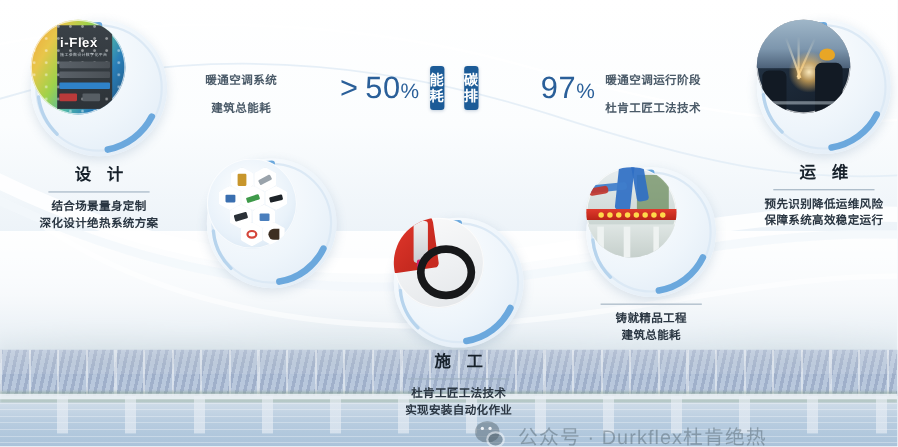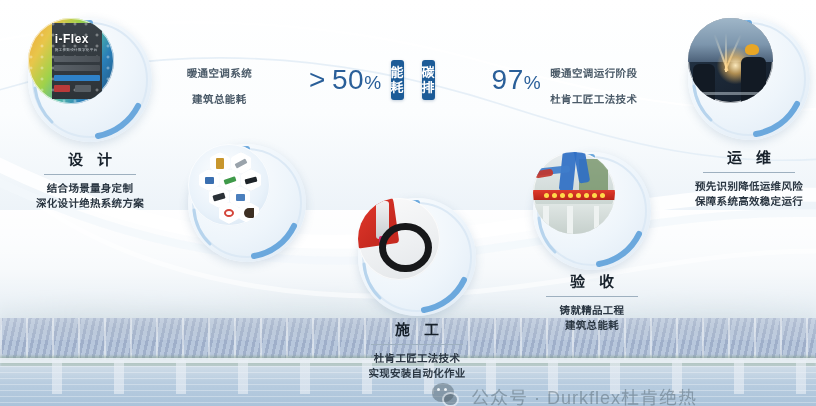--- a/index.html
+++ b/index.html
@@ -562,21 +562,20 @@
             <u></u>
             <u></u>
             <u></u>
             <u></u>
             <u></u>
             <u></u>
         </div>
       </div>
     </div>
     <div class="node-label" style="left:-41px;top:120px;">
-      <div class="node-title">验 收</div>
       <div class="node-rule"></div>
       <div class="node-desc">铸就精品工程</div>
       <div class="node-desc">建筑总能耗</div>
     </div>
   </div>
 
   <div class="node" style="left:688px;top:18px;">
     <div class="ring" style="width:122px;height:122px;">
       <svg class="arc" viewBox="0 0 122 122">
         <circle cx="61" cy="61" r="56" stroke="#dce9f5" stroke-width="2" fill="none"></circle>

